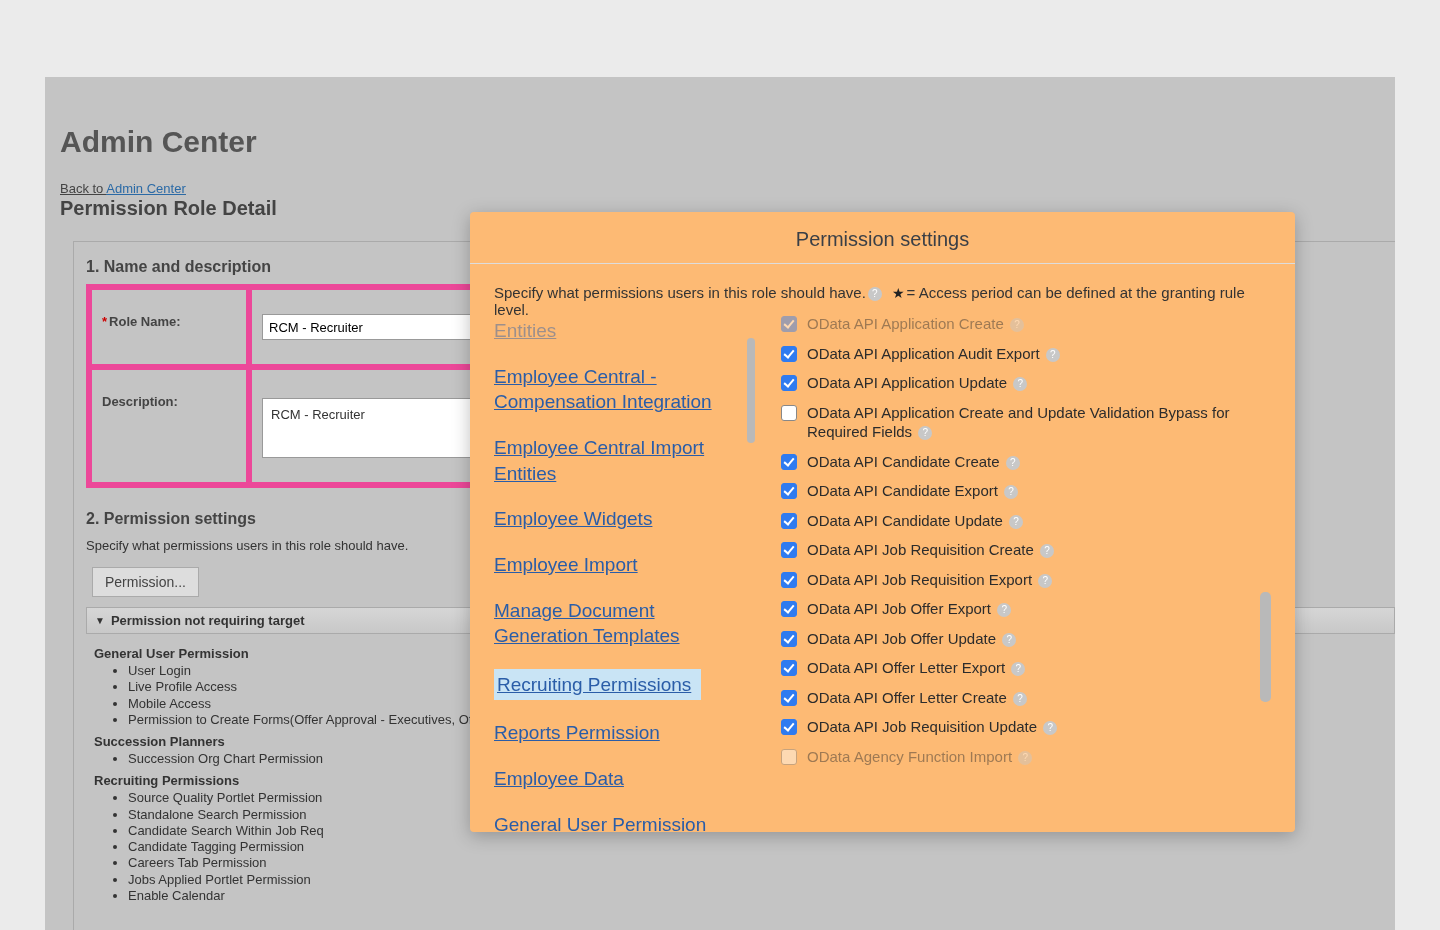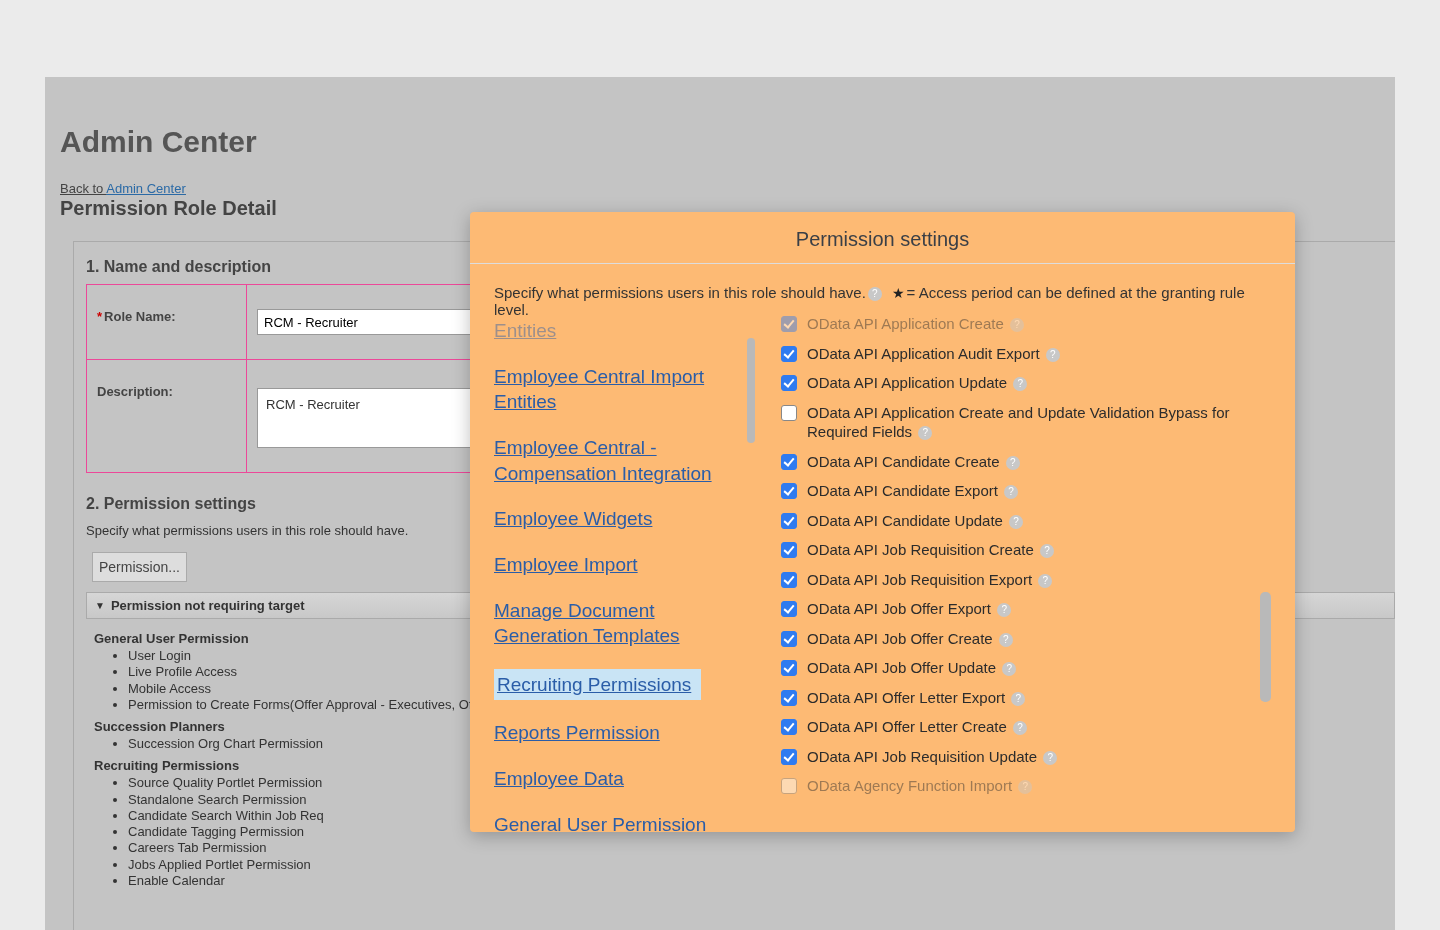--- a/index.html
+++ b/index.html
@@ -10,29 +10,29 @@
   .page-title { position: absolute; left: 15px; top: 48px; font-size: 30px; font-weight: 700; color: #555; }
   .back-line { position: absolute; left: 15px; top: 104px; font-size: 13px; color: #444; text-decoration: underline; }
   .back-line a { color: #2b6aa6; text-decoration: underline; cursor: pointer; }
   .sub-title { position: absolute; left: 15px; top: 120px; font-size: 20px; font-weight: 700; color: #444; }
 
   .detail-panel { position: absolute; left: 28px; top: 164px; right: 0; bottom: 0; background: #c4c4c4; border-top: 1px solid #aaa; border-left: 1px solid #aaa; padding: 12px 0 0 12px; }
 
   .section-head { font-size: 16px; font-weight: 700; color: #444; margin: 4px 0 8px 0; }
 
   .form-table { border: 1px solid #b0b0b0; border-collapse: collapse; width: 580px; background: #c4c4c4; }
-  .form-table td { border: 1px solid #ec4899; padding: 24px 10px; vertical-align: top; font-size: 13px; margin-left: 20px; }
+  .form-table td { border: 6px solid #ec4899; padding: 24px 10px; vertical-align: top; font-size: 13px; margin-left: 20px; }
   .label-cell { width: 160px; font-weight: 700; color: #444; }
   .label-cell .req { color: #c00; margin-right: 2px; }
   .text-input { width: 380px; height: 26px; background: #fff; border: 1px solid #999; padding: 3px 6px; font-size: 13px; }
   .textarea-mock { width: 380px; height: 60px; background: #fff; border: 1px solid #999; padding: 8px; font-size: 13px; color: #333; margin-top: 4px; }
 
   .specify-text { font-size: 13px; color: #333; margin: 10px 0 14px 0; }
 
-  .perm-btn { display: inline-block; background: #ddd; border: 1px solid #aaa; padding: 6px 6px; font-size: 14px; color: #444; margin-left: 6px; }
+  .perm-btn { display: inline-block; background: #ddd; border: 1px solid #aaa; padding: 6px 12px; font-size: 14px; color: #444; margin-left: 6px; }
 
   .collapse-bar { margin-top: 10px; background: linear-gradient(#d6d6d6,#c8c8c8); border: 1px solid #aaa; padding: 5px 8px; font-size: 13px; font-weight: 700; color: #333; display: flex; align-items: center; gap: 6px; width: 100%; }
   .collapse-bar .tri { font-size: 10px; transform: rotate(0deg); }
 
   .perm-tree { padding: 8px 0 0 8px; font-size: 13px; color: #333; }
   .perm-tree .grp { font-weight: 700; margin-top: 4px; }
   .perm-tree ul { list-style: disc; margin: 2px 0 6px 34px; }
   .perm-tree li { font-weight: 400; line-height: 1.25; }
 
   
@@ -140,22 +140,22 @@
       <div class="modal-body">
         <div class="modal-instr">
           <span>Specify what permissions users in this role should have.</span><span class="help">?</span>
           <span class="star">★</span><span>= Access period can be defined at the granting rule level.</span>
         </div>
 
         <div class="modal-cols">
           <div class="cat-col">
             <div class="cat-list" id="cat-list">
                 <div style="margin-top: -6px;"><span class="cat-item truncated">Entities</span></div>
+                <div><span class="cat-item">Employee Central - Compensation Integration</span></div>
                 <div><span class="cat-item">Employee Central Import Entities</span></div>
-                <div><span class="cat-item">Employee Central - Compensation Integration</span></div>
                 <div><span class="cat-item">Employee Widgets</span></div>
                 <div><span class="cat-item">Employee Import</span></div>
                 <div><span class="cat-item">Manage Document Generation Templates</span></div>
                 <div><span class="cat-item selected">Recruiting Permissions</span></div>
                 <div><span class="cat-item">Reports Permission</span></div>
                 <div><span class="cat-item">Employee Data</span></div>
                 <div><span class="cat-item">General User Permission</span></div>
               </div>
             <div class="cat-scroll"></div>
           </div>
@@ -196,24 +196,20 @@
                 <div class="perm-row">
                   <span class="cbx checked"></span>
                   <span class="perm-label">OData API Job Requisition Export <span class="help">?</span></span>
                 </div>
                 <div class="perm-row">
                   <span class="cbx checked"></span>
                   <span class="perm-label">OData API Job Offer Export <span class="help">?</span></span>
                 </div>
                 <div class="perm-row">
                   <span class="cbx checked"></span>
-                  <span class="perm-label">OData API Job Offer Create <span class="help">?</span></span>
-                </div>
-                <div class="perm-row">
-                  <span class="cbx checked"></span>
                   <span class="perm-label">OData API Job Offer Update <span class="help">?</span></span>
                 </div>
                 <div class="perm-row">
                   <span class="cbx checked"></span>
                   <span class="perm-label">OData API Offer Letter Export <span class="help">?</span></span>
                 </div>
                 <div class="perm-row">
                   <span class="cbx checked"></span>
                   <span class="perm-label">OData API Offer Letter Create <span class="help">?</span></span>
                 </div>

